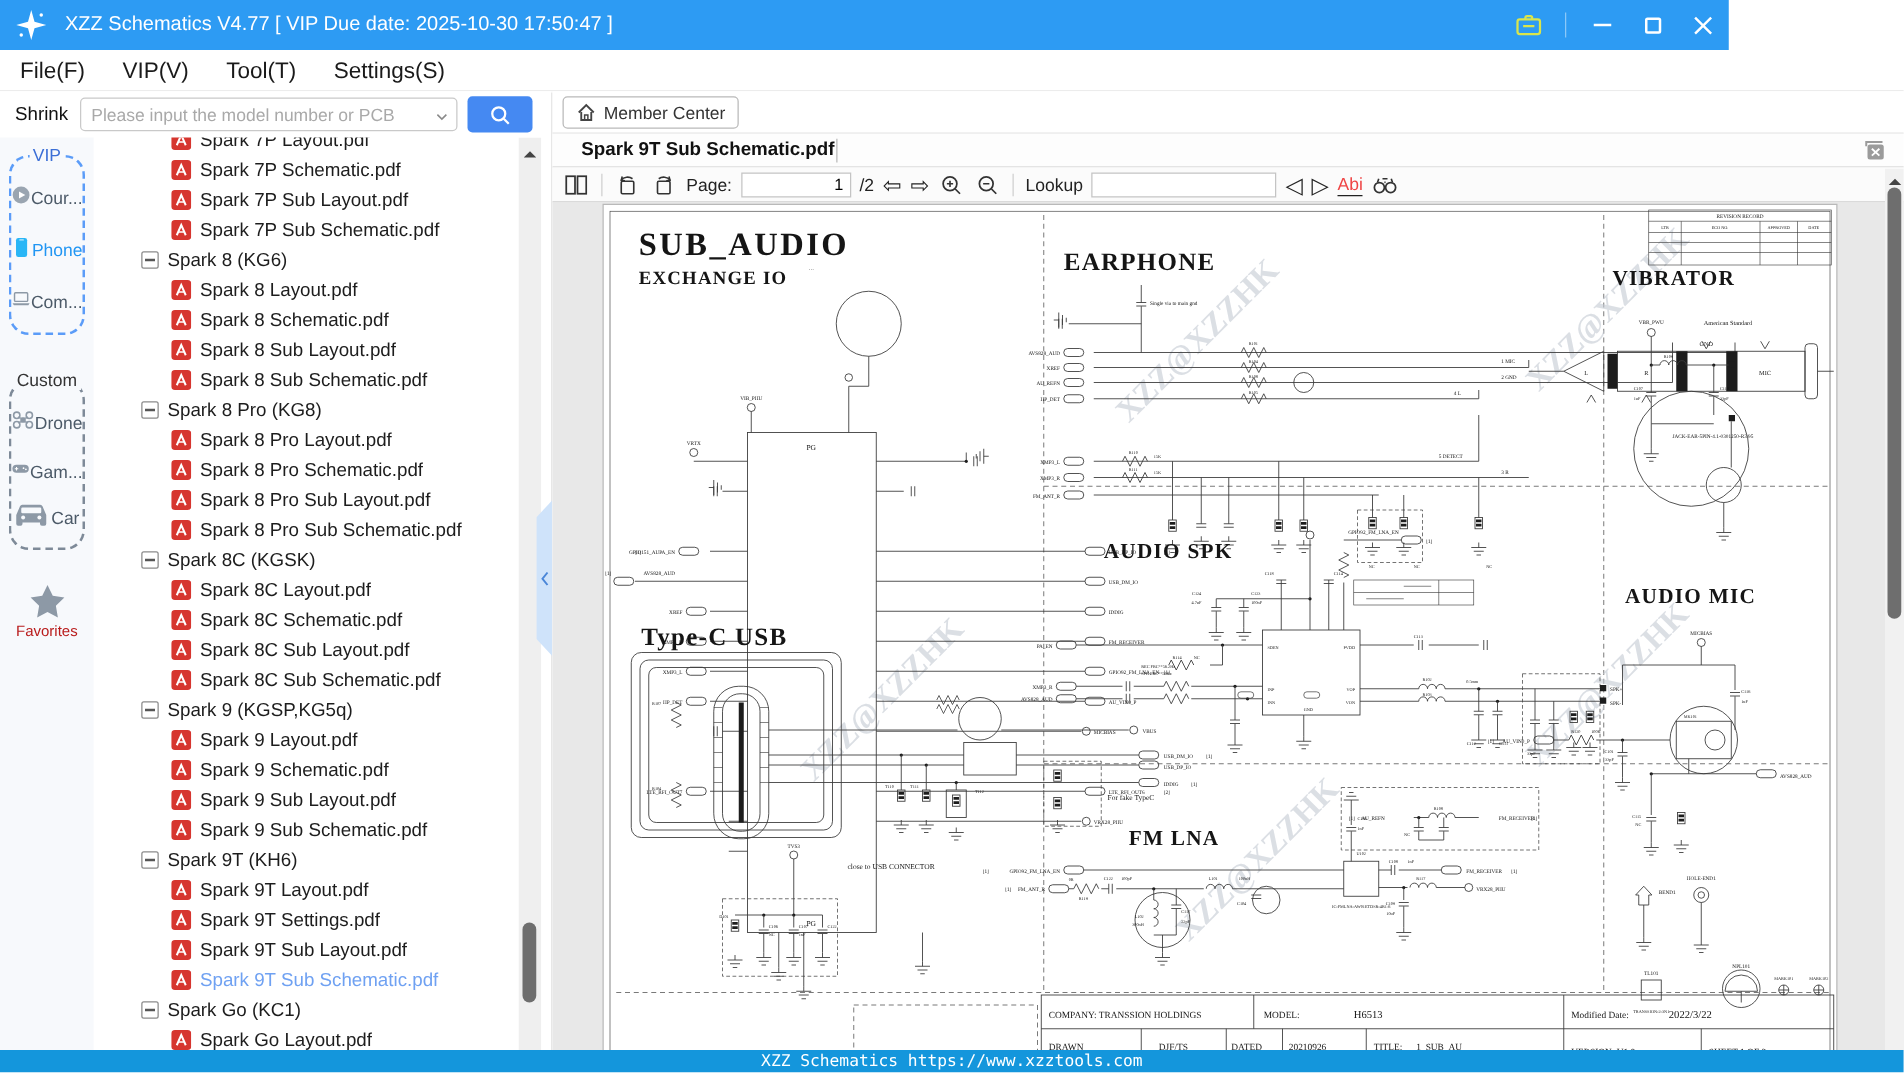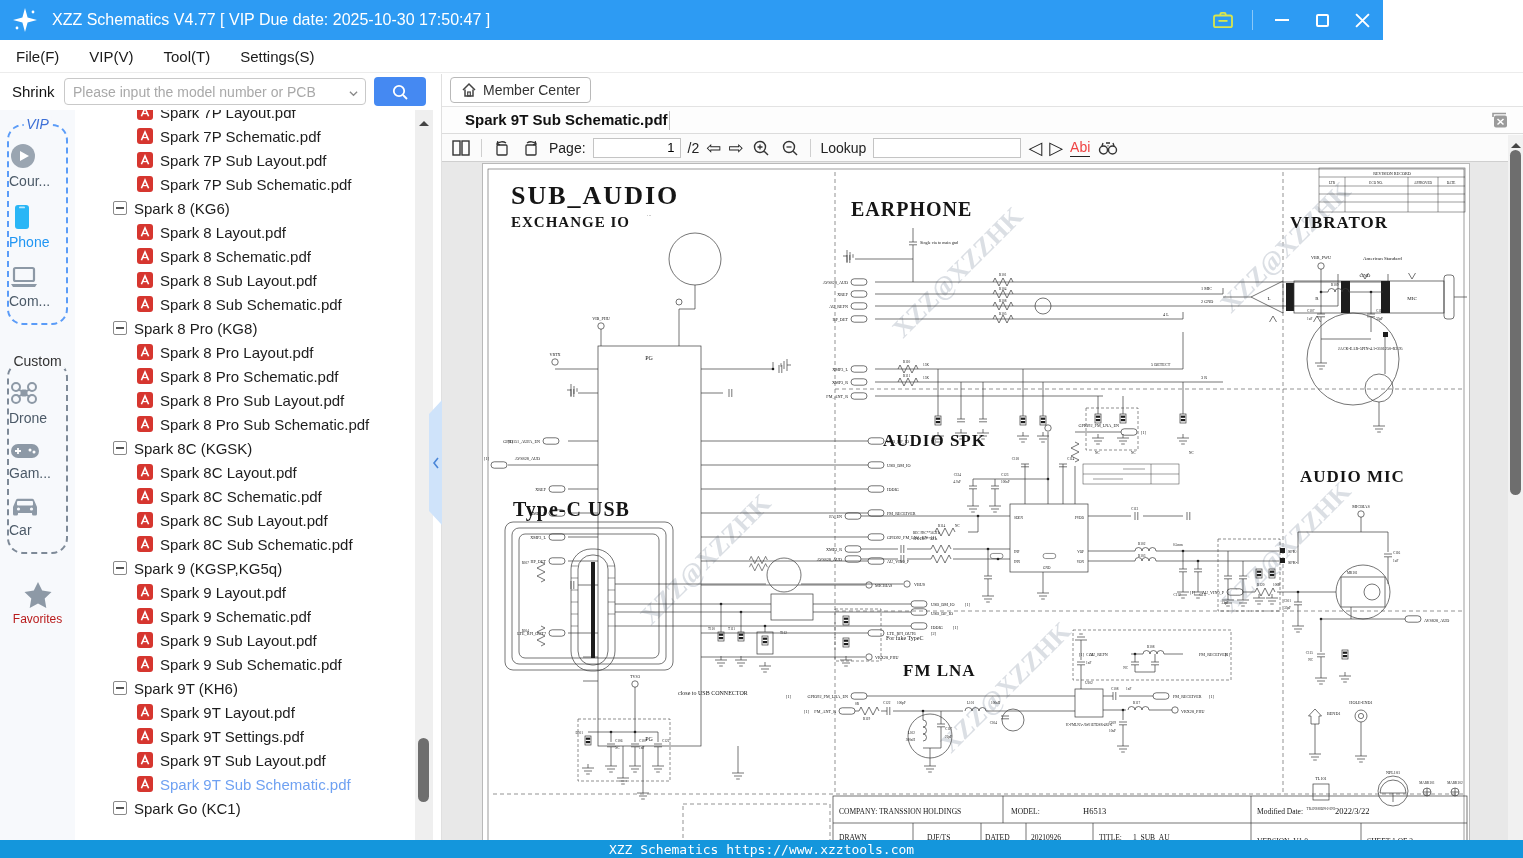--- a/index.html
+++ b/index.html
@@ -12,41 +12,41 @@
   .titlebar .title { color:#fff; font-size:16px; margin-left:14px; }
   .winctrl { position:absolute; right:10px; top:0; height:40px; display:flex; align-items:center; gap:18px; }
   .briefcase { width:22px; height:18px; }
   .wcsep { width:1px; height:20px; background:rgba(255,255,255,.45); }
   .wbtn { width:22px; height:22px; display:flex; align-items:center; justify-content:center; cursor:pointer; }
   .ic-min { width:14px; height:0; border-top:2px solid #fff; }
   .ic-max { width:13px; height:13px; border:2px solid #fff; border-radius:2px; }
 
   
   .menubar { position:absolute; left:0; top:40px; width:1523px; height:33px; background:#fff; border-bottom:1px solid #ececec; display:flex; align-items:center; }
-  .menu-item { padding:0 15px; font-size:15px; color:#1a1a1a; cursor:pointer; }
+  .menu-item { padding:0 15px; font-size:18px; color:#1a1a1a; cursor:pointer; }
   .menu-item:first-child { padding-left:16px; }
 
   
   .searchrow { position:absolute; left:0; top:73px; width:441px; height:37px; background:#fff; }
   .shrink { position:absolute; left:6px; top:6px; height:26px; line-height:26px; padding:0 6px; font-size:15px; color:#111; cursor:pointer; }
   .searchbox { position:absolute; left:64px; top:5px; width:302px; height:27px; border:1px solid #c9c9c9; border-radius:4px; background:#fff; }
   .searchbox input { position:absolute; left:8px; top:1px; width:268px; height:23px; border:none; outline:none; font-size:14px; color:#333; font-family:"Liberation Sans",sans-serif; }
   .searchbox input::placeholder { color:#a9a9a9; }
   .sb-chev { position:absolute; right:7px; top:10px; width:9px; height:9px; }
   .searchbtn { position:absolute; left:374px; top:4px; width:52px; height:29px; background:#4589f2; border-radius:4px; border:none; display:flex; align-items:center; justify-content:center; cursor:pointer; }
 
   
   .rail { position:absolute; left:0; top:110px; width:75px; height:730px; background:#f7f9fc; }
   .railgroup { position:relative; margin:14px 7px 0 7px; border-radius:16px; padding:16px 0 10px 0; }
   .railgroup.vip { border:2px dashed #5b9cf8; }
   .railgroup.custom { border:2px dashed #7e8a98; margin-top:36px; }
   .railgroup .glabel { position:absolute; top:-10px; left:50%; transform:translateX(-50%); background:#f7f9fc; padding:0 3px; font-size:14px; }
-  .railgroup.vip .glabel { color:#3c6fd6;font-style:italic; }
+  .railgroup.vip .glabel { color:#3c6fd6; }
   .railgroup.custom .glabel { color:#333; }
-  .railitem { display:flex; flex-direction:column; margin-bottom:14px; cursor:pointer; }
+  .railitem { display:flex; flex-direction:row; align-items:center; margin-bottom:14px; cursor:pointer; }
   .railitem:last-child { margin-bottom:4px; }
   .railitem .rlabel { font-size:14px; color:#4c5a68; margin-top:3px; }
   .railitem.active .rlabel { color:#2196f3; }
   .fav { display:flex; flex-direction:column; align-items:center; margin-top:26px; cursor:pointer; }
   .fav .rlabel { font-size:12px; color:#b91c1c; margin-top:2px; }
 
   
   .treepanel { position:absolute; left:75px; top:110px; width:358px; height:730px; background:#fff; overflow:hidden; }
   .treelist { margin-top:-10px; }
   .tree-row { height:24px; display:flex; align-items:center; font-size:15px; color:#1d1d1d; cursor:pointer; white-space:nowrap; }
@@ -445,20 +445,28 @@
               <path d="M4.4 12.2 L8 4 L11.6 12.2" stroke="#fff" stroke-width="1.6" fill="none"></path>
               <path d="M5.9 9.6 H10.1" stroke="#fff" stroke-width="1.2"></path>
             </svg></span>
           <span class="tree-label">Spark 9T Sub Schematic.pdf</span>
         </div>
         <div class="tree-row group">
           <span class="collapse-box">
             <i></i>
           </span>
           <span class="tree-label">Spark Go (KC1)</span>
+        </div>
+        <div class="tree-row file">
+          <span class="pdf-ico"><svg width="16" height="16" viewBox="0 0 16 16">
+              <rect width="16" height="16" rx="3" fill="#d6362f"></rect>
+              <path d="M4.4 12.2 L8 4 L11.6 12.2" stroke="#fff" stroke-width="1.6" fill="none"></path>
+              <path d="M5.9 9.6 H10.1" stroke="#fff" stroke-width="1.2"></path>
+            </svg></span>
+          <span class="tree-label">Spark Go Layout.pdf</span>
         </div>
       </div>
     <div class="treescroll">
       <div class="ts-arrow"></div>
       <div class="ts-thumb"></div>
     </div>
   </div>
 
   <div class="vdivider"></div>
   <div class="collapse-handle">

